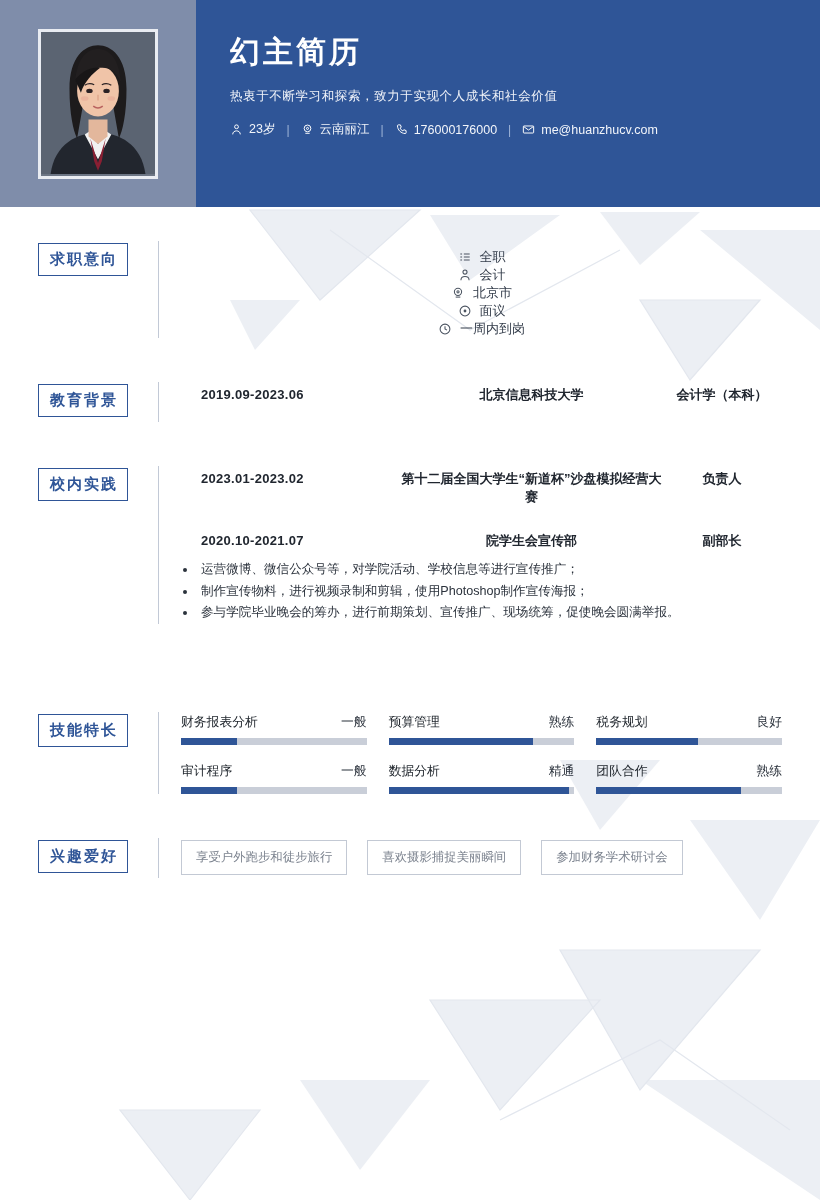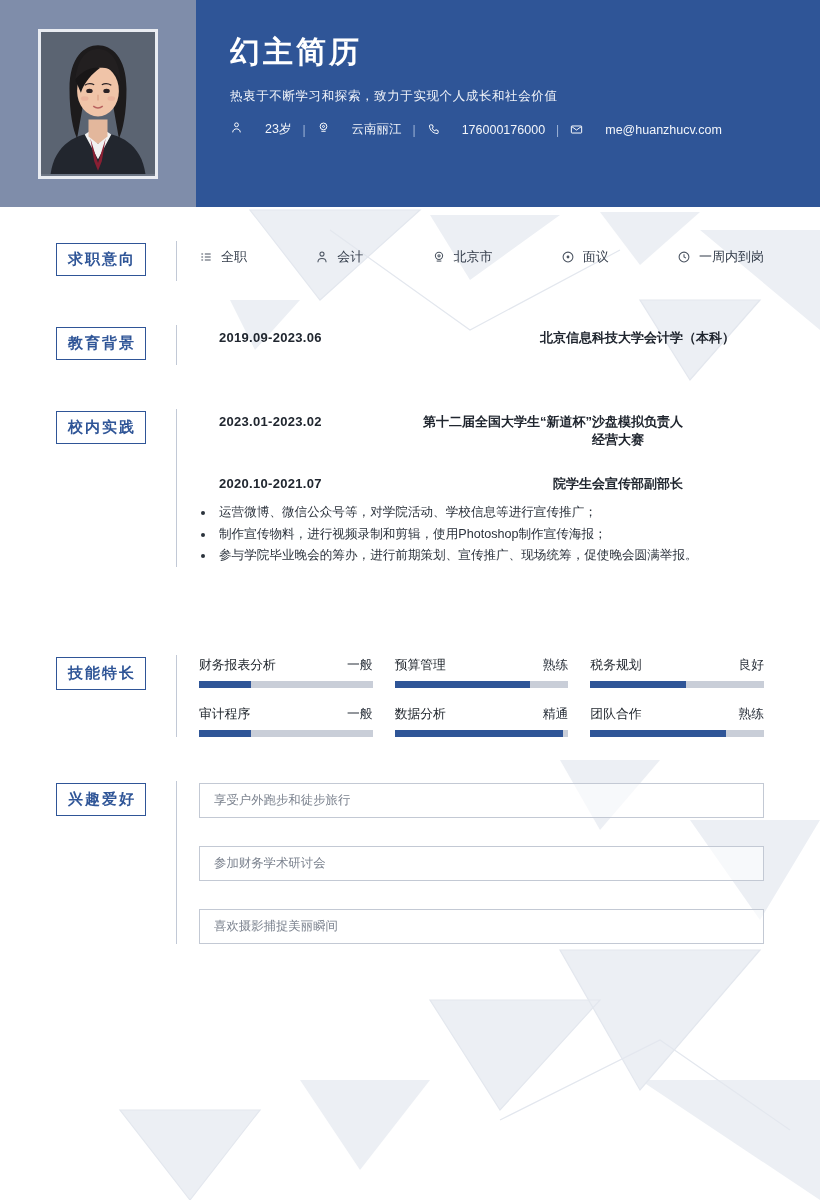--- a/index.html
+++ b/index.html
@@ -77,35 +77,36 @@
   }
   .contact-row {
     margin-top: 16px;
     display: flex;
     align-items: center;
     font-size: 12.5px;
     color: #f2f5fa;
   }
   .contact-item {
     display: flex;
-    gap: 22px;
+    align-items: center;
+    gap: 6px;
     white-space: nowrap;
   }
   .sep {
     color: #9fb4d8;
     margin: 0 11px;
     font-size: 12px;
   }
   .ico { display: inline-block; line-height: 0; }
 
   
   .content {
     position: relative;
     z-index: 2;
-    padding: 0 56px;
+    padding: 0 38px;
   }
   .section {
     display: flex;
     align-items: flex-start;
     position: relative;
   }
   .sec-title-wrap {
     width: 120px;
     flex: 0 0 120px;
     padding-top: 2px;
@@ -128,40 +129,41 @@
   }
 
   
   .intent-row {
     display: flex;
     align-items: center;
     justify-content: space-between;
     padding-top: 7px;
     font-size: 13px;
     color: #333c4a;
+    flex-direction: column;
   }
   .intent-item {
     display: flex;
     align-items: center;
     gap: 8px;
     white-space: nowrap;
   }
 
   
   .entry-head {
     display: flex;
     align-items: baseline;
     font-size: 13px;
     font-weight: bold;
     color: #20262f;
     padding-top: 4px;
   }
   .entry-date { width: 200px; flex: 0 0 200px; letter-spacing: 0.3px; margin-left: 20px; }
-  .entry-mid { flex: 1; text-align: right; }
-  .entry-right { width: 120px; flex: 0 0 120px; text-align: left; }
+  .entry-mid { flex: 1; text-align: center; }
+  .entry-right { width: 120px; flex: 0 0 120px; text-align: center; }
   .bullets {
     margin: 9px 0 0 0;
     padding-left: 16px;
     font-size: 12.6px;
     color: #2b323c;
     line-height: 1.72;
   }
   .bullets li { padding-left: 4px; }
   .bullets li::marker { color: #2b323c; }
 
@@ -195,24 +197,23 @@
     position: relative;
   }
   .bar-fill {
     height: 100%;
     background: #2f5597;
   }
 
   
   .tags {
     display: flex;
-    gap: 28px;
+    gap: 20px;
     padding-top: 2px;
     flex-wrap: wrap;
-    flex-direction: column;
   }
   .tag {
     border: 1px solid #c3c9d4;
     color: #7c838f;
     font-size: 12.4px;
     padding: 8px 14px;
     background: rgba(255,255,255,0.6);
   }
 
   .gap-s { height: 22px; }
@@ -529,20 +530,20 @@
 
     <div class="gap-l"></div>
 
     <div class="section">
       <div class="sec-title-wrap">
         <span class="sec-title">兴趣爱好</span>
       </div>
       <div class="sec-body">
         <div class="tags">
           <span class="tag">享受户外跑步和徒步旅行</span>
+          <span class="tag">喜欢摄影捕捉美丽瞬间</span>
           <span class="tag">参加财务学术研讨会</span>
-          <span class="tag">喜欢摄影捕捉美丽瞬间</span>
         </div>
       </div>
     </div>
 
   </div>
 </div>
 
 </body></html>

